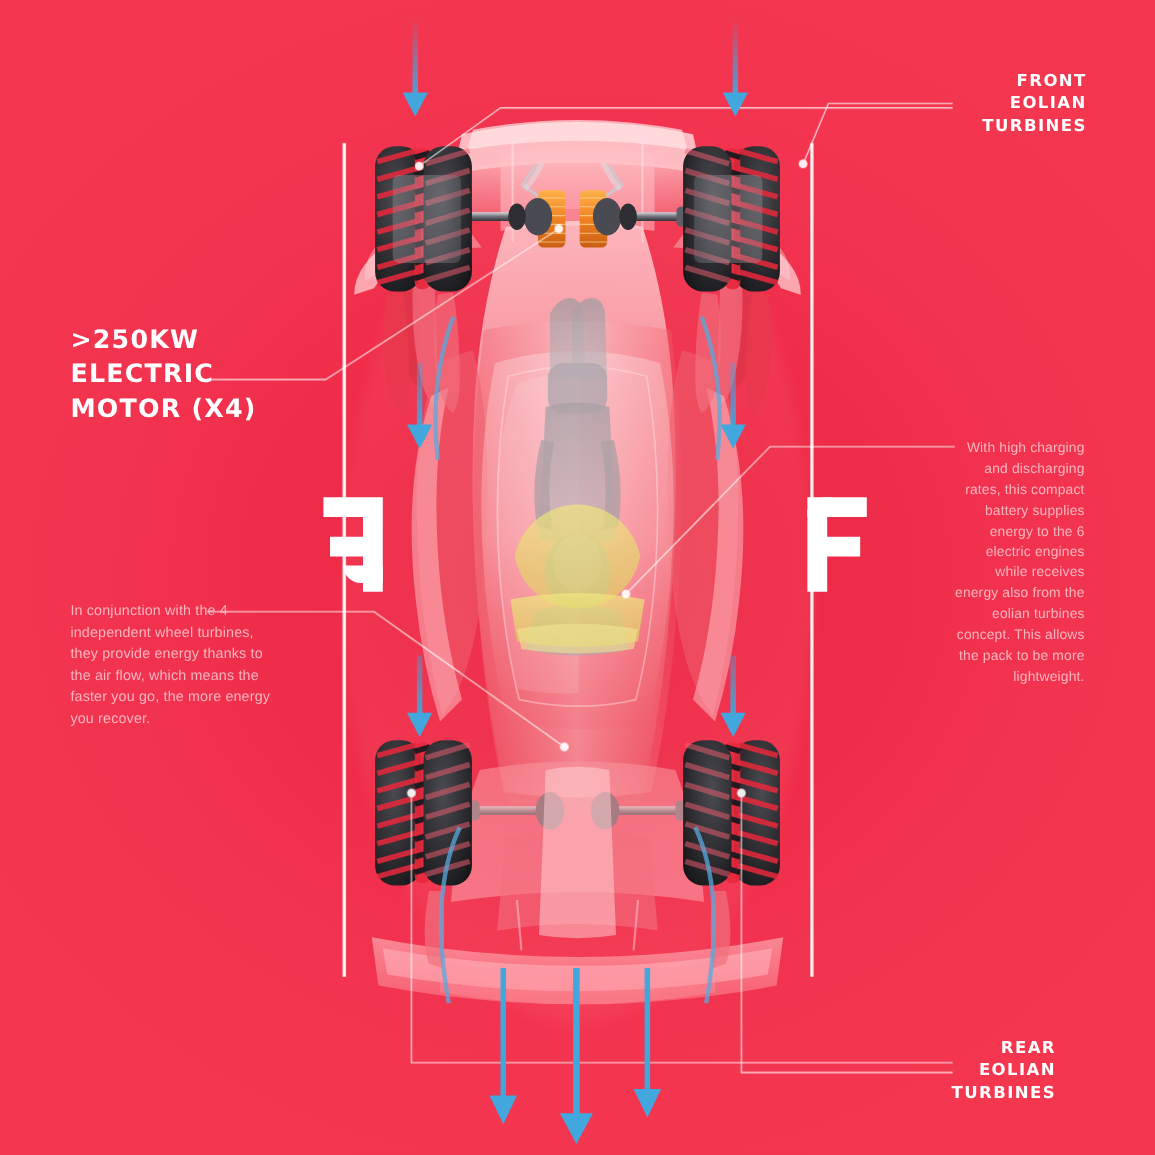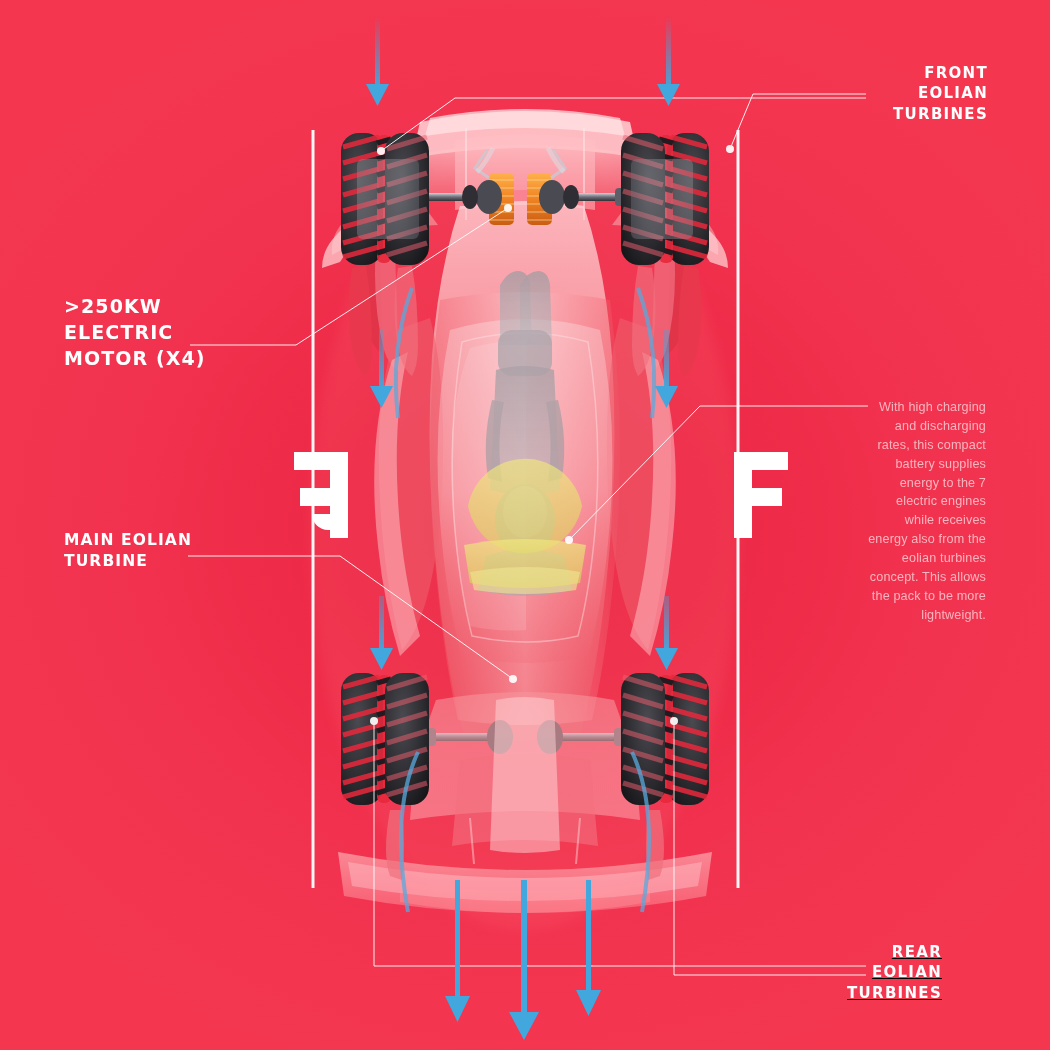--- a/index.html
+++ b/index.html
@@ -40,26 +40,26 @@
     color: #f9b5bf;
     letter-spacing: 0.15px;
     font-weight: 400;
   }
   .callout.right h3, .callout.right p { text-align: right; margin-left: 17px; }
 
   #c-motor   { left: 64px;  top: 294px; width: 200px; }
   #c-turbine { left: 64px;  top: 530px; width: 190px; }
   #c-battery { left: 848px; top: 381px; width: 138px; }
   #c-front   { left: 846px; top: 63px;  width: 142px; }
-  #c-rear    { left: 800px; top: 942px; width: 142px; text-decoration: underline; }
+  #c-rear    { left: 818px; top: 942px; width: 142px; }
   #c-front h3, #c-rear h3 { text-align: right; font-size: 15px; letter-spacing: 1.3px; }
   #c-battery h3 { font-size: 15px; letter-spacing: 0.7px; line-height: 1.38; }
   #c-battery p { font-size: 12.6px; line-height: 1.5; margin-top: 17px; }
   #c-motor p, #c-turbine p { font-size: 13px; line-height: 1.5; }
-  #c-motor h3 { font-size: 19px; letter-spacing: 1.1px; }
+  #c-motor h3 { font-size: 23px; letter-spacing: 1.1px; }
   #c-turbine h3 { font-size: 15.5px; letter-spacing: 1.1px; }
 </style>
 </head>
 <body>
 
 <div id="stage">
 
   <svg class="layer" id="car-layer" viewBox="0 0 1050 1050">
     <defs>
       <linearGradient id="bodyG" x1="0" y1="0" x2="0" y2="1">
@@ -404,20 +404,20 @@
 
   <div class="callout right" id="c-rear">
     <h3><span>REAR EOLIAN</span><br><span>TURBINES</span></h3>
   </div>
 
   <div class="callout" id="c-motor">
     <h3><span>&gt;250KW</span><br><span>ELECTRIC</span><br><span>MOTOR (X4)</span></h3>
   </div>
 
   <div class="callout" id="c-turbine">
-    <h3><span>MAIN EOLIAN</span><br><span>TURBINE</span></h3>
+    <p>In conjunction with the 4 independent wheel turbines, they provide energy thanks to the air flow, which means the faster you go, the more energy you recover.</p>
   </div>
 
   <div class="callout right" id="c-battery">
-    <p>With high charging and discharging rates, this compact battery supplies energy to the 7 electric engines while receives energy also from the eolian turbines concept. This allows the pack to be more lightweight.</p>
+    <p>With high charging and discharging rates, this compact battery supplies energy to the 6 electric engines while receives energy also from the eolian turbines concept. This allows the pack to be more lightweight.</p>
   </div>
 
 </div>
 
 </body></html>

